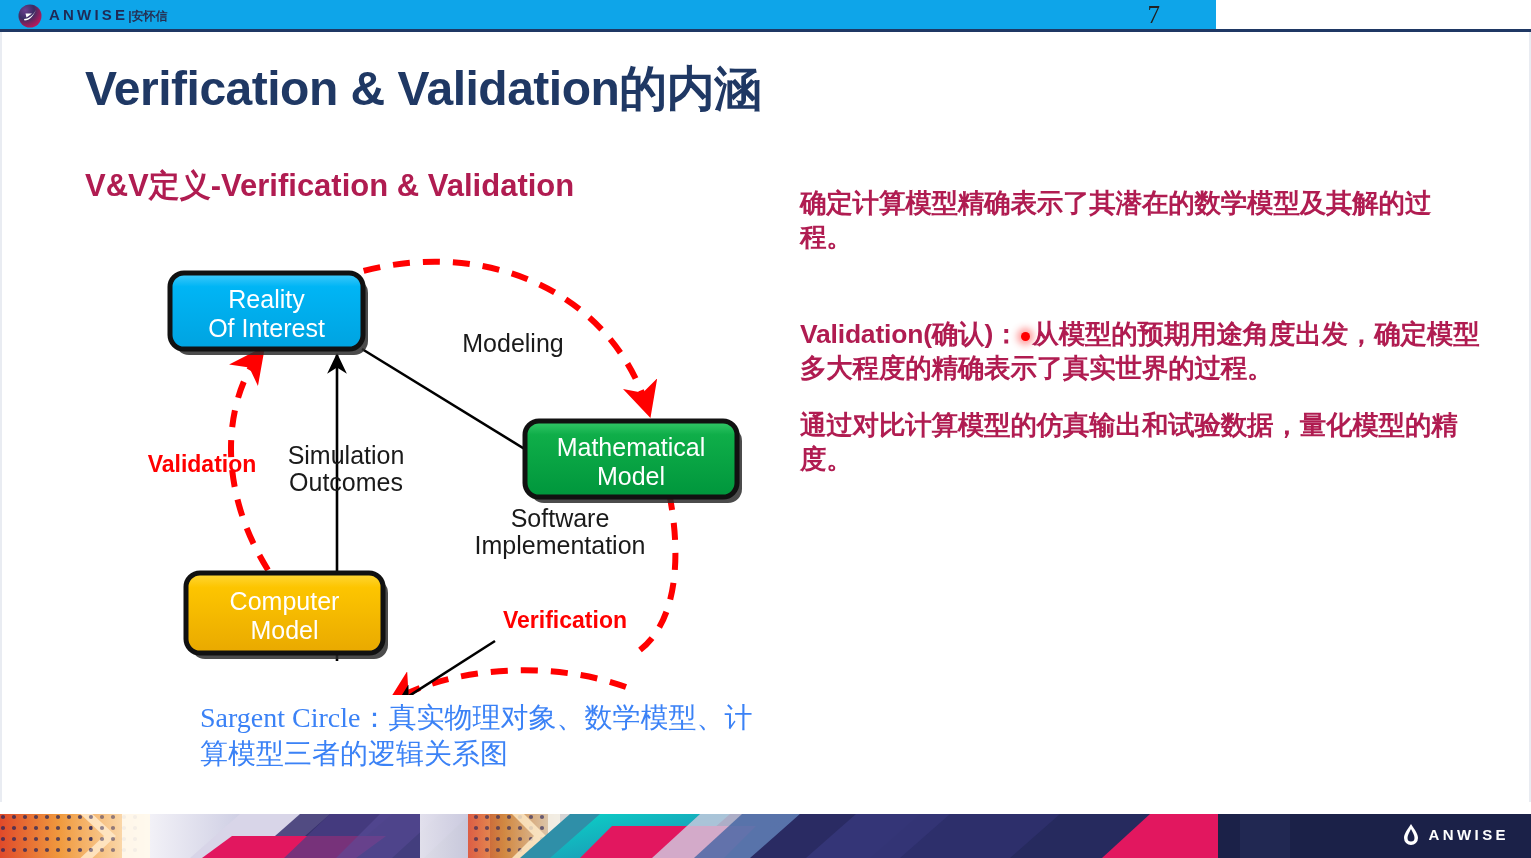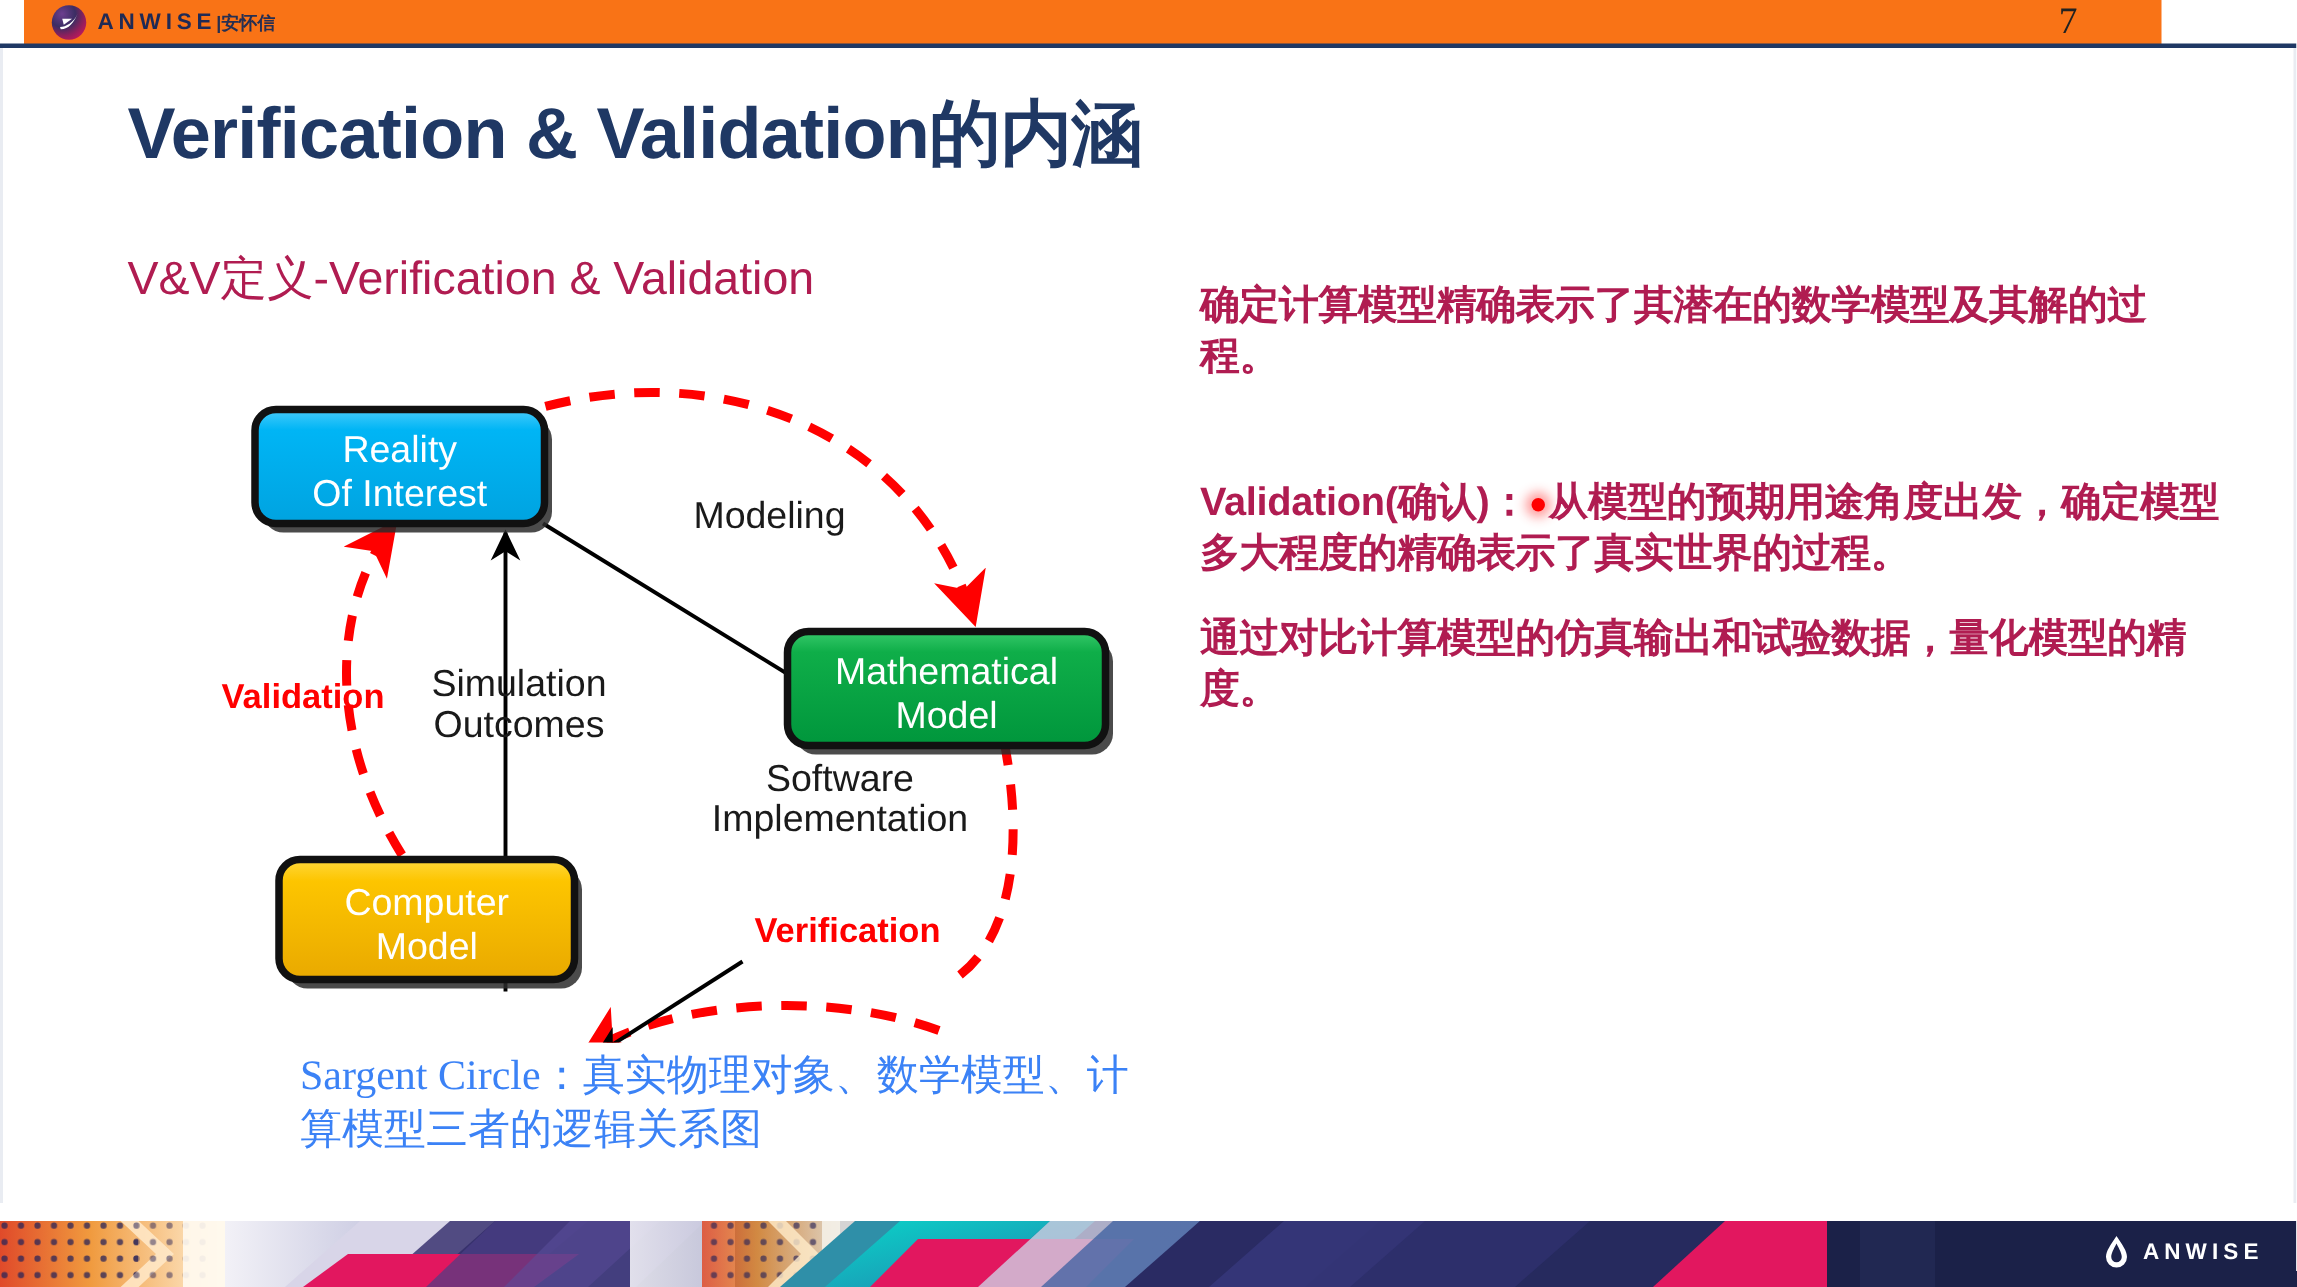--- a/index.html
+++ b/index.html
@@ -5,36 +5,36 @@
   html,body{margin:0;padding:0;}
   body{
     width:1531px;height:858px;overflow:hidden;
     background:#ffffff;
     font-family:"Liberation Sans","DejaVu Sans",sans-serif;
     position:relative;
   }
   .slide{position:absolute;inset:0;background:#fff;}
 
   
-  .header{position:absolute;left:16px;top:0;width:1425px;height:31px;background:#f97316;}
+  .header{position:absolute;left:0;top:0;width:1216px;height:31px;background:#0ea5e9;}
   .logo-wrap{position:absolute;left:18px;top:3px;display:flex;align-items:center;gap:7px;}
   .logo-mark{width:24px;height:24px;flex:0 0 24px;}
   .logo-text{font-size:15px;font-weight:700;letter-spacing:3.2px;color:#1f2a55;
              font-family:"Liberation Sans",sans-serif;line-height:24px;white-space:nowrap;}
   .logo-cn{font-size:12px;letter-spacing:0px;color:#262f52;font-weight:700;}
   .page-num{position:absolute;right:56px;top:0px;font-size:25px;color:#222;
             font-family:"Liberation Serif",serif;line-height:30px;}
   .header-rule{position:absolute;left:0;top:29px;width:1531px;height:3px;background:#1f3864;}
   .edge-left{position:absolute;left:0;top:32px;width:2px;height:770px;background:#e9ecf2;}
   .edge-right{position:absolute;right:0;top:32px;width:2px;height:770px;background:#e9ecf2;}
 
   
   .slide-title{position:absolute;left:85px;top:57px;font-size:48px;font-weight:700;
                color:#1f3864;letter-spacing:-0.5px;white-space:nowrap;}
-  .sub-title{position:absolute;left:85px;top:165px;font-size:31px;font-weight:400;
+  .sub-title{position:absolute;left:85px;top:165px;font-size:31px;font-weight:700;
              color:#b01c51;letter-spacing:0px;white-space:nowrap;}
 
   
   .right-col{position:absolute;left:800px;top:186px;width:680px;}
   .rc-para{color:#b01c51;font-size:26.5px;font-weight:700;line-height:1.30;
            letter-spacing:-0.2px;margin:0 0 22px 0;}
   .rc-gap{height:40px;}
   .laser-dot{display:inline-block;width:9px;height:9px;border-radius:50%;
              background:#ff0000;vertical-align:2px;margin:0 2px;
              box-shadow:0 0 7px 4px rgba(255,40,40,.45);}

